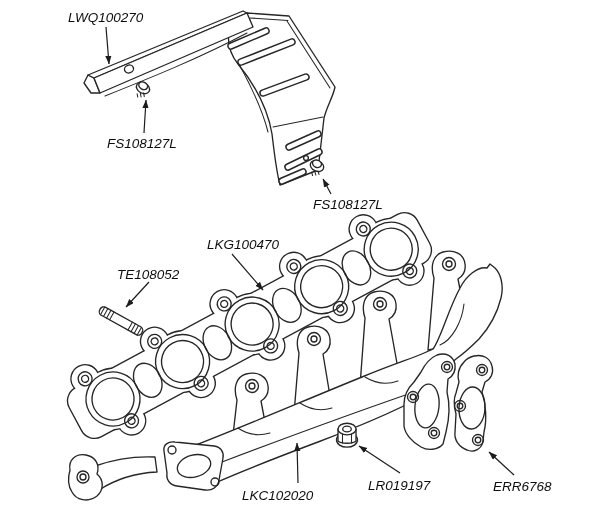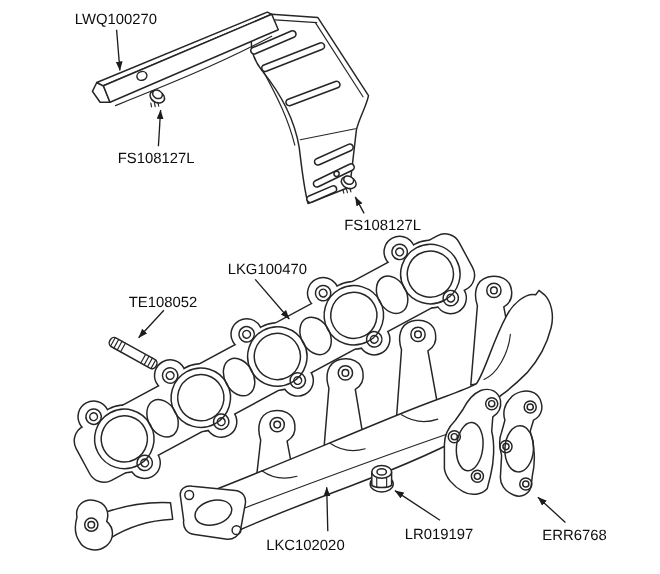--- a/index.html
+++ b/index.html
@@ -1,17 +1,17 @@
 <!DOCTYPE html>
 <html><head>
 <meta charset="utf-8">
 <style>
   html,body{margin:0;padding:0;background:#fff;}
   .stage{position:relative;width:600px;height:522px;background:#fff;overflow:hidden;
-         font-family:"Liberation Sans",sans-serif;}
+         font-family:"Liberation Sans",sans-serif;font-style:italic;}
   svg{display:block;}
   .s  {fill:#fff;stroke:#262626;stroke-width:1.35;stroke-linejoin:round;}
   .sn {fill:none;stroke:#262626;stroke-width:1.35;stroke-linejoin:round;stroke-linecap:round;}
   .thin{fill:none;stroke:#262626;stroke-width:1.05;stroke-linecap:round;}
   .g1 {fill:#fff;stroke:#262626;stroke-width:2.7;}
   .g2 {fill:#fff;stroke:none;}
   .slotO{stroke:#262626;stroke-width:7.5;stroke-linecap:round;}
   .slotI{stroke:#ffffff;stroke-width:4.6;stroke-linecap:round;}
   .lbl{font-family:"Liberation Sans",sans-serif;font-size:13.5px;fill:#0d0d0d;}
   .leader{fill:none;stroke:#1c1c1c;stroke-width:1.2;}

